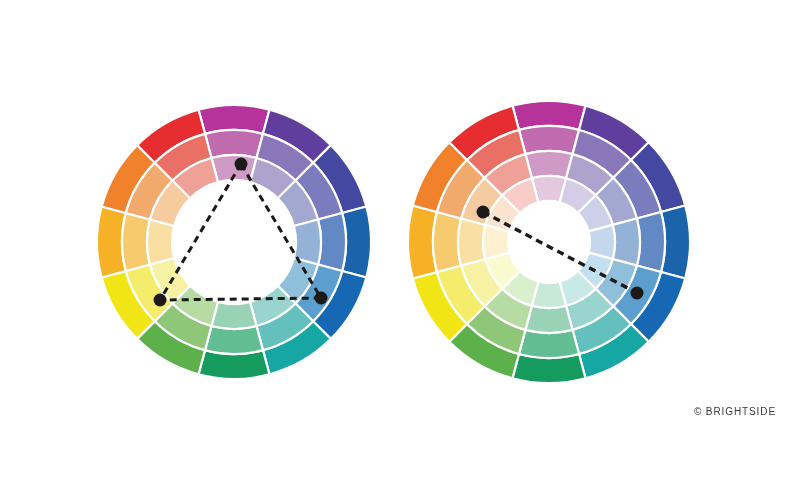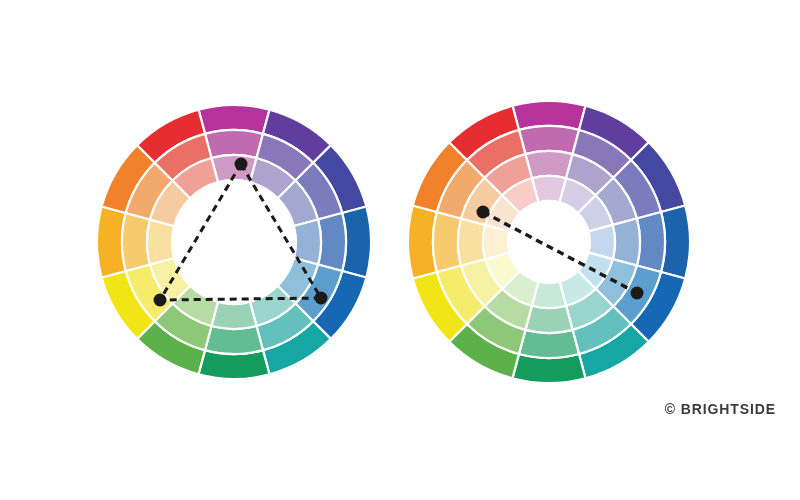--- a/index.html
+++ b/index.html
@@ -9,22 +9,22 @@
     font-family:"Liberation Sans", sans-serif;
     overflow:hidden;
     position:relative;
   }
   #stage{position:absolute;left:0;top:0;width:800px;height:500px;}
   .credit{
     position:absolute;
     right:24px;
     bottom:83px;
     font-family:"Liberation Sans", sans-serif;
-    font-size:14px;
-    font-weight:bold;
+    font-size:10px;
+    font-weight:normal;
     letter-spacing:0.9px;
     color:#3b3b3b;
     white-space:nowrap;
   }
 </style>
 </head>
 <body>
 
 <svg id="stage" viewBox="0 0 800 500">
     <g>

